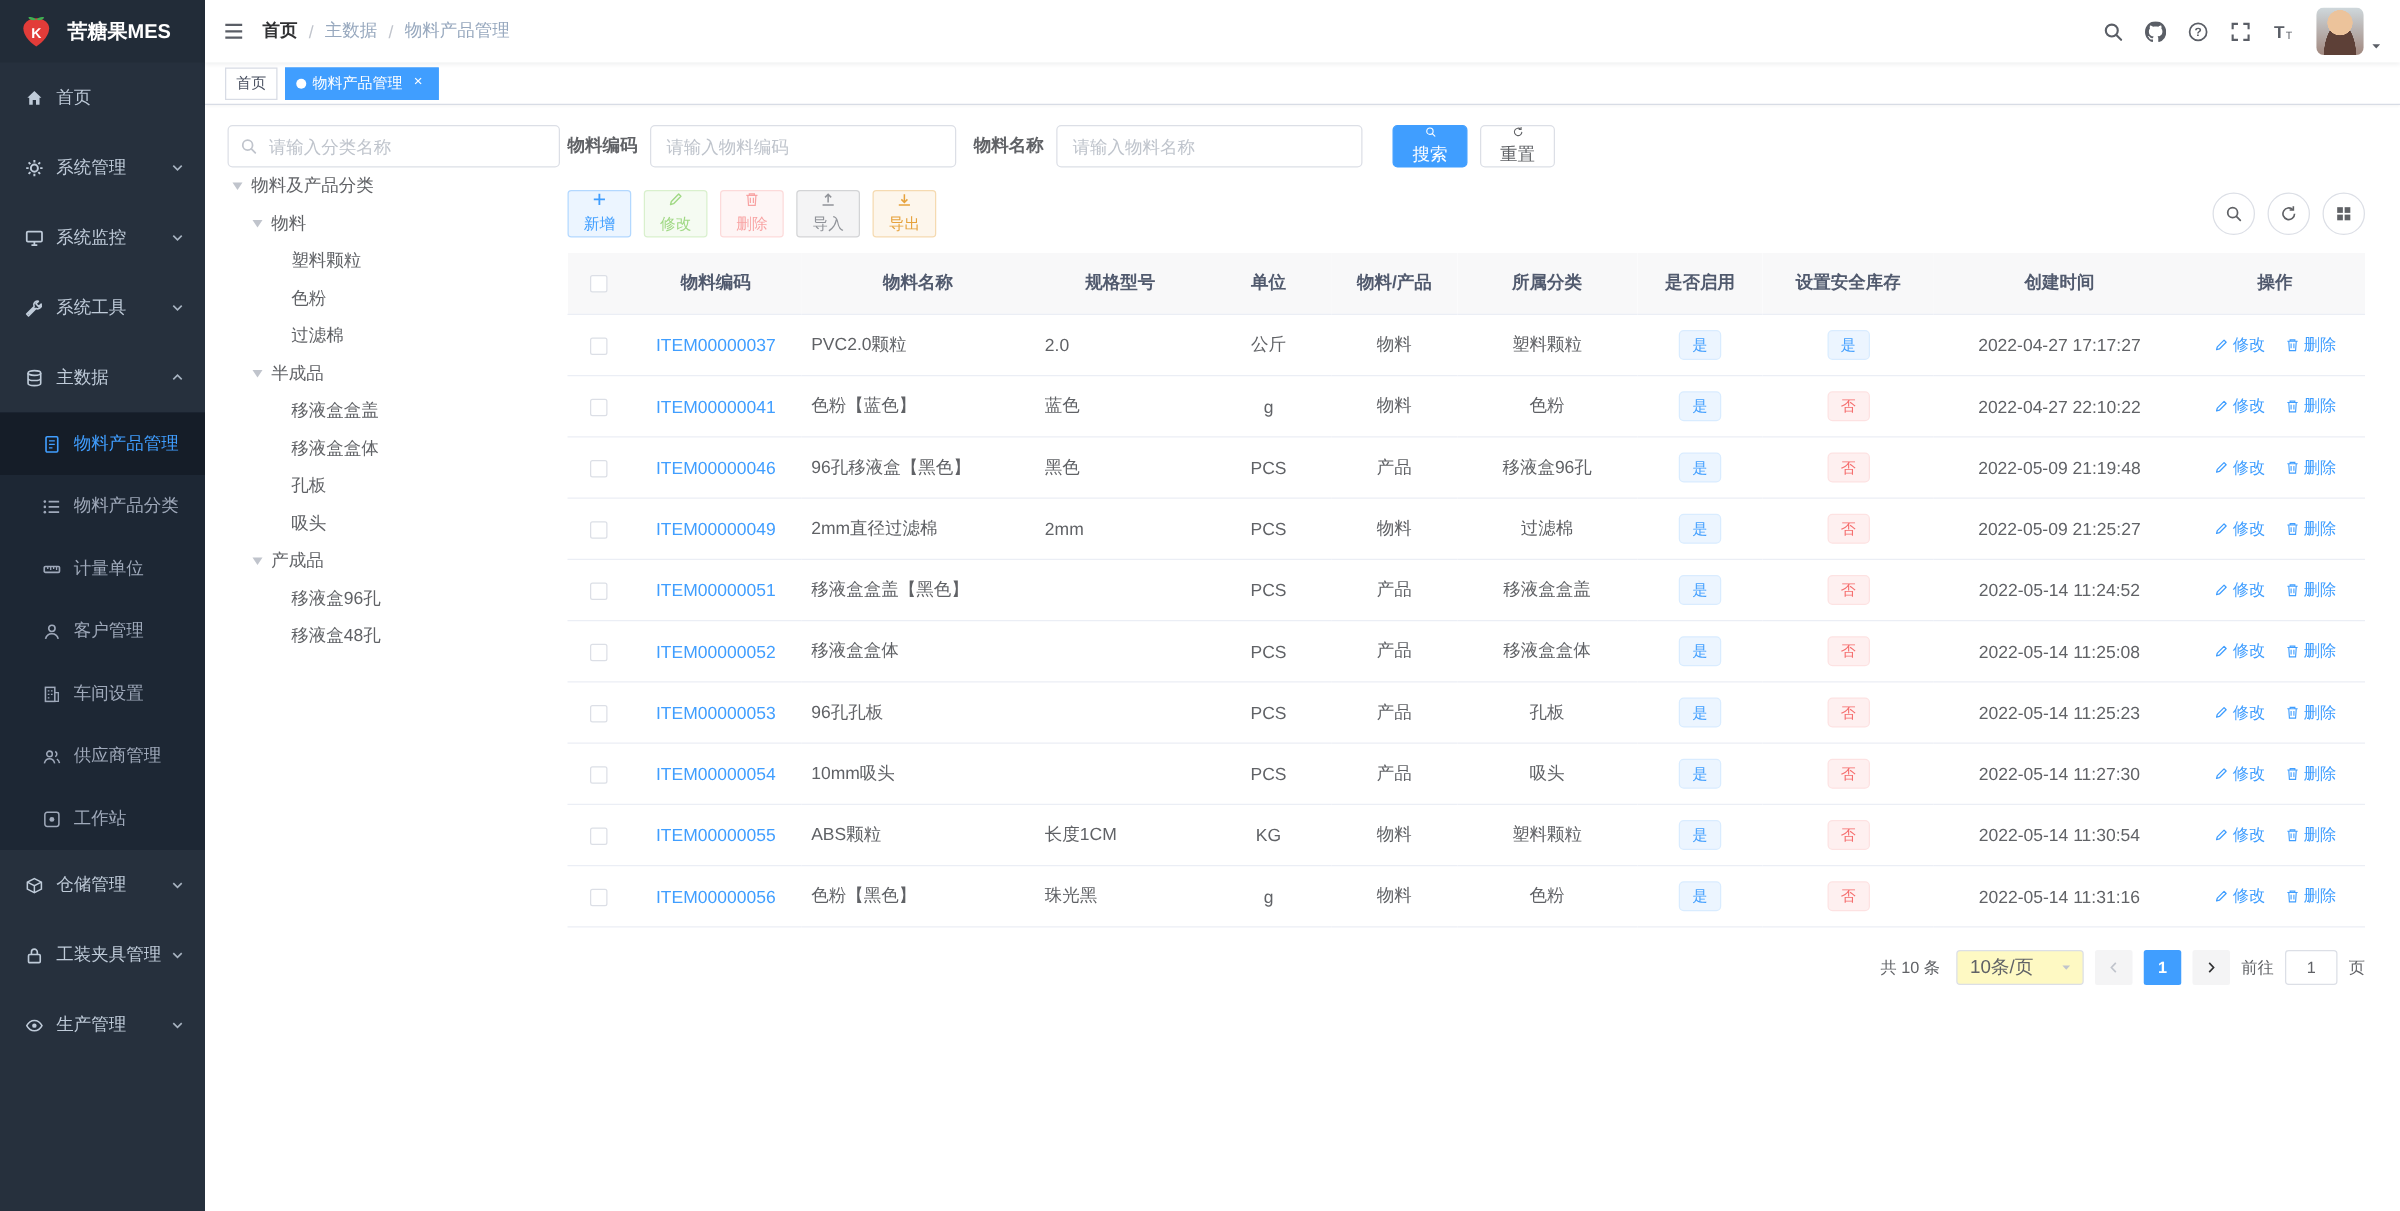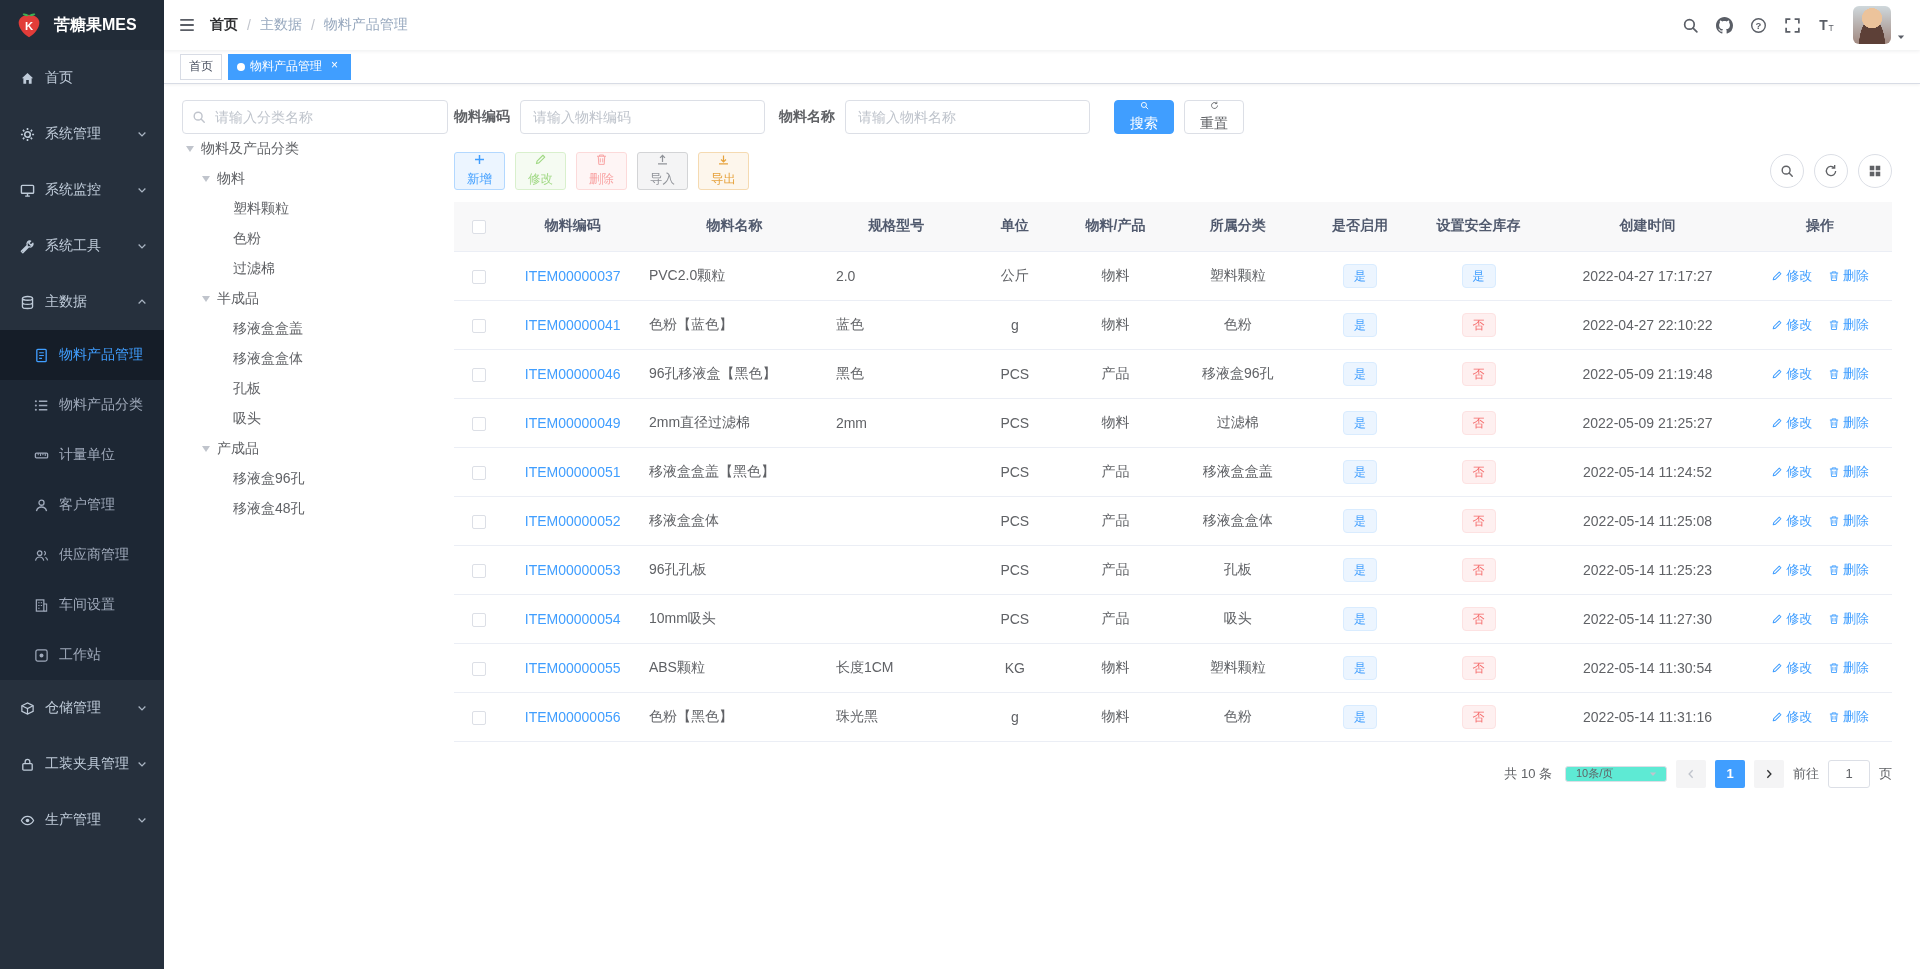--- a/index.html
+++ b/index.html
@@ -108,21 +108,21 @@
   .code-link { color: #409eff; cursor: pointer; text-decoration: none; }
   .tag-badge { display: inline-block; height: 24px; line-height: 22px; padding: 0 10px; border-radius: 4px; font-size: 12px; }
   .tag-yes { background: #ecf5ff; border: 1px solid #d9ecff; color: #409eff; }
   .tag-no  { background: #fef0f0; border: 1px solid #fde2e2; color: #f56c6c; }
   .op-link { display: inline-flex; align-items: center; gap: 3px; color: #409eff; font-size: 13px; cursor: pointer; margin: 0 6px; }
   .op-link svg { width: 12px; height: 12px; }
 
   
   .pagination { margin-top: 18px; display: flex; align-items: center; justify-content: flex-end; gap: 9px; font-size: 13px; color: #606266; flex: none; padding-bottom: 20px; }
   .pg-total { margin-right: 4px; }
-  .pg-size { display: flex; align-items: center; justify-content: space-between; width: 102px; height: 16px; border: 1px solid #dcdfe6; border-radius: 3px; padding: 0 8px 0 10px; cursor: pointer; color: #606266; font-size: 11px; background: #5eead4; }
+  .pg-size { display: flex; align-items: center; justify-content: space-between; width: 102px; height: 28px; border: 1px solid #dcdfe6; border-radius: 3px; padding: 0 8px 0 10px; cursor: pointer; color: #606266; font-size: 15px; background: #fef9c3; }
   .pg-caret { width: 10px; height: 10px; color: #c0c4cc; }
   .pg-btn { width: 30px; height: 28px; border: none; border-radius: 2px; background: #f4f4f5; display: flex; align-items: center; justify-content: center; cursor: pointer; font-family: inherit; font-size: 13px; }
   .pg-btn svg { width: 12px; height: 12px; }
   .pg-btn.prev { color: #c0c4cc; }
   .pg-btn.next { color: #303133; }
   .pg-btn.page.active { background: #409eff; color: #fff; font-weight: 700; }
   .pg-goto-input { width: 42px; height: 28px; border: 1px solid #dcdfe6; border-radius: 3px; text-align: center; font-size: 13px; color: #606266; outline: none; font-family: inherit; }
 </style>
 </head>
 <body>
@@ -345,30 +345,30 @@
 
           <div class="submenu-item">
             <svg class="mi-icon">
               <use href="#i-user"></use>
             </svg>
             <span class="mi-label">客户管理</span>
           </div>
 
           <div class="submenu-item">
             <svg class="mi-icon">
-              <use href="#i-users"></use>
-            </svg>
-            <span class="mi-label">供应商管理</span>
+              <use href="#i-building"></use>
+            </svg>
+            <span class="mi-label">车间设置</span>
           </div>
 
           <div class="submenu-item">
             <svg class="mi-icon">
-              <use href="#i-building"></use>
-            </svg>
-            <span class="mi-label">车间设置</span>
+              <use href="#i-users"></use>
+            </svg>
+            <span class="mi-label">供应商管理</span>
           </div>
 
           <div class="submenu-item">
             <svg class="mi-icon">
               <use href="#i-station"></use>
             </svg>
             <span class="mi-label">工作站</span>
           </div>
 
       </div>

